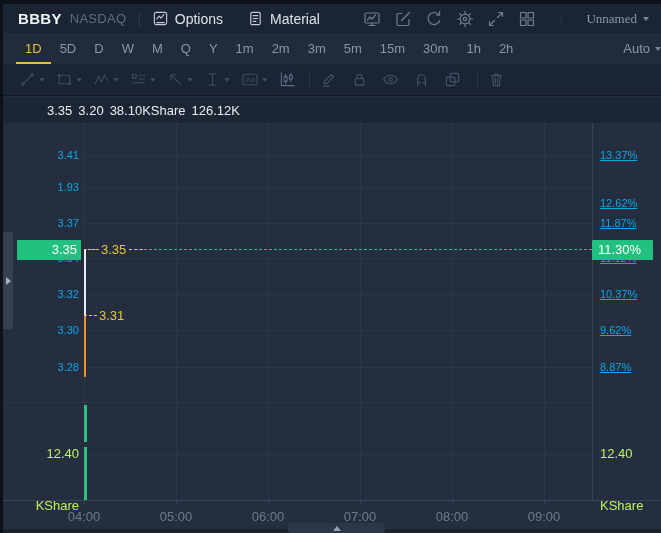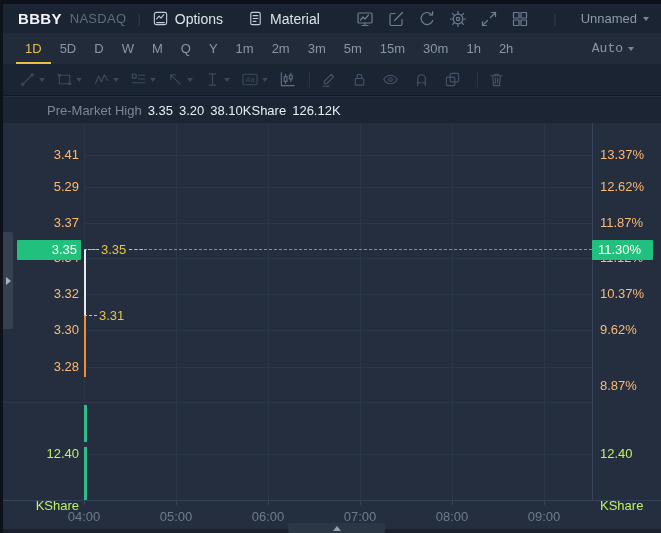--- a/index.html
+++ b/index.html
@@ -14,35 +14,35 @@
 
   
   .topbar{position:absolute;left:3px;top:4px;width:658px;height:29px;background:#1b2432;
           display:flex;align-items:center;padding:0 12px 0 15px;z-index:30;}
   .sym{color:#f2f5f9;font-weight:bold;font-size:15px;letter-spacing:.3px;}
   .exch{color:#5f6d80;font-size:13px;margin-left:8px;letter-spacing:.3px;}
   .vsep{color:#323e52;font-size:13px;margin:0 11px;}
   .menu-btn{display:flex;align-items:center;gap:6px;background:none;border:none;cursor:pointer;
             color:#dce3ec;font-size:14px;font-family:inherit;padding:0;margin-right:24px;}
   .menu-btn .ticon{color:#c2cbd7;}
-  .topbar-right{margin-left:auto;display:flex;align-items:center;gap:13px;}
+  .topbar-right{margin-left:auto;display:flex;align-items:center;gap:13px;font-family:Liberation Serif, serif;}
   .icon-btn{background:none;border:none;padding:0;cursor:pointer;color:#6e7d92;display:flex;align-items:center;}
   .layout-btn{background:none;border:none;cursor:pointer;display:flex;align-items:center;gap:6px;
               color:#8d99ab;font-size:13px;font-family:inherit;padding:0;}
   .caret{display:inline-block;width:0;height:0;border-left:3.5px solid transparent;
          border-right:3.5px solid transparent;border-top:4px solid currentColor;opacity:.85;}
 
   
   .tfbar{position:absolute;left:3px;top:33px;width:658px;height:31px;background:#212b3a;
          display:flex;align-items:stretch;padding-left:13px;z-index:30;}
   .tf{background:none;border:none;cursor:pointer;font-family:inherit;font-size:13px;color:#8a96a8;
       padding:0 9px;display:flex;align-items:center;border-bottom:2px solid transparent;border-top:2px solid transparent;}
   .tf.active{color:#e9bd4a;border-bottom-color:#e9bd4a;}
-  .auto-btn{margin-left:auto;background:none;border:none;cursor:pointer;font-family:Liberation Mono, monospace;
-            font-size:13px;color:#8a96a8;display:flex;align-items:center;gap:5px;padding-right:27px;justify-content:center;}
+  .auto-btn{margin-left:auto;background:none;border:none;cursor:pointer;font-family:Liberation Sans, sans-serif;
+            font-size:13px;color:#8a96a8;display:flex;align-items:center;gap:5px;padding-right:0;justify-content:center;}
 
   
   .toolbar{position:absolute;left:3px;top:64px;width:658px;height:32px;background:#1b2432;
            border-bottom:1px solid #121924;display:flex;align-items:center;padding-left:16px;z-index:30;}
   .tool{background:none;border:none;cursor:pointer;display:flex;align-items:center;gap:3px;
         color:#3d4a60;padding:0;margin-right:11px;}
   .tool.grp2{color:#47536b;margin-right:14px;}
   .tool .caret{border-top-width:4px;opacity:.9;}
   .tool.bright{color:#5d6d88;}
   .tsep{width:1px;height:15px;background:#2a3447;margin:0 10px 0 2px;}
@@ -57,23 +57,23 @@
   .vgrid{position:absolute;top:123px;width:1px;height:377px;background:#2b3648;z-index:1;}
   .hgrid{position:absolute;left:84px;width:508px;height:1px;background:#2b3648;z-index:1;}
   .panesep{position:absolute;left:0;top:402px;width:592px;height:1px;background:#2b3648;z-index:1;}
   .axborder-r{position:absolute;left:592px;top:123px;width:1px;height:377px;background:#37435a;z-index:2;}
   .axline-b{position:absolute;left:0;top:500px;width:661px;height:1px;background:#37435a;z-index:2;}
   .tick{position:absolute;top:500px;width:1px;height:5px;background:#37435a;z-index:2;}
 
   .watermark{position:absolute;left:84px;top:205px;width:508px;text-align:center;font-size:46px;
              color:#3a4656;letter-spacing:1px;z-index:2;white-space:nowrap;}
 
-  .axlbl{position:absolute;font-size:13px;line-height:16px;color:#fdba74;z-index:3;}
+  .axlbl{position:absolute;font-size:11px;line-height:16px;color:#0ea5e9;z-index:3;}
   .axlbl.left{left:20px;width:59px;text-align:right;}
-  .axlbl.right{left:600px;width:58px;text-align:left;}
+  .axlbl.right{left:600px;width:58px;text-align:left;text-decoration:underline;}
   .wlbl{position:absolute;font-size:13px;line-height:16px;color:#bef264;z-index:3;}
   .wlbl.left{left:10px;width:69px;text-align:right;}
   .wlbl.right{left:600px;width:58px;}
   .timelbl{position:absolute;top:509px;width:44px;text-align:center;font-size:13px;color:#6f7b8d;z-index:3;}
 
   .badge{position:absolute;top:240px;height:20px;background:#22c07e;color:#ffffff;font-size:13px;
          line-height:20px;z-index:6;border-radius:1px;}
   .badge.bleft{left:17px;width:64px;text-align:right;padding-right:4px;}
   .badge.bright{left:592px;width:61px;text-align:left;padding-left:6px;}
 
@@ -288,21 +288,20 @@
     </button>
     <span class="tsep"></span>
     <button class="tool grp2">
       <svg class="ticon" width="17" height="17" viewBox="0 0 18 18">
         <path d="M3 5h12M7 5V3.5h4V5M5 5l.8 10.5h6.4L13 5M7.8 7.5v5.5M10.2 7.5v5.5"></path>
       </svg>
     </button>
   </div>
 
   <div class="pmbar">
-    <span class="pmlbl">Pre-Market High</span>
     <span class="pmval">3.35</span>
     <span class="pmval">3.20</span>
     <span class="pmval">38.10KShare</span>
     <span class="pmval">126.12K</span>
   </div>
 
   <div class="vgrid" style="left:84px"></div>
   <div class="vgrid" style="left:176px"></div>
   <div class="vgrid" style="left:268px"></div>
   <div class="vgrid" style="left:360px"></div>
@@ -324,34 +323,34 @@
 
   <div class="tick" style="left:84px"></div>
   <div class="tick" style="left:176px"></div>
   <div class="tick" style="left:268px"></div>
   <div class="tick" style="left:360px"></div>
   <div class="tick" style="left:452px"></div>
   <div class="tick" style="left:544px"></div>
 
 
   <div class="axlbl left" style="top:147px">3.41</div>
-  <div class="axlbl left" style="top:179px">5.29</div>
+  <div class="axlbl left" style="top:179px">1.93</div>
   <div class="axlbl left" style="top:215px">3.37</div>
   <div class="axlbl left" style="top:250px">3.34</div>
   <div class="axlbl left" style="top:286px">3.32</div>
   <div class="axlbl left" style="top:322px">3.30</div>
   <div class="axlbl left" style="top:359px">3.28</div>
 
   <div class="axlbl right" style="top:147px">13.37%</div>
-  <div class="axlbl right" style="top:179px">12.62%</div>
+  <div class="axlbl right" style="top:195px">12.62%</div>
   <div class="axlbl right" style="top:215px">11.87%</div>
   <div class="axlbl right" style="top:250px">11.12%</div>
   <div class="axlbl right" style="top:286px">10.37%</div>
   <div class="axlbl right" style="top:322px">9.62%</div>
-  <div class="axlbl right" style="top:378px">8.87%</div>
+  <div class="axlbl right" style="top:359px">8.87%</div>
 
   <div class="badge bleft">3.35</div>
   <div class="badge bright">11.30%</div>
 
   <div class="gdash"></div>
   <div class="ydash" style="left:84px;top:249px;width:15px"></div>
   <div class="ylbl" style="left:99px;top:242px">3.35</div>
   <div class="ydash" style="left:129px;top:249px;width:14px"></div>
   <div class="ydash" style="left:84px;top:315px;width:13px"></div>
   <div class="ylbl" style="left:97px;top:308px">3.31</div>

